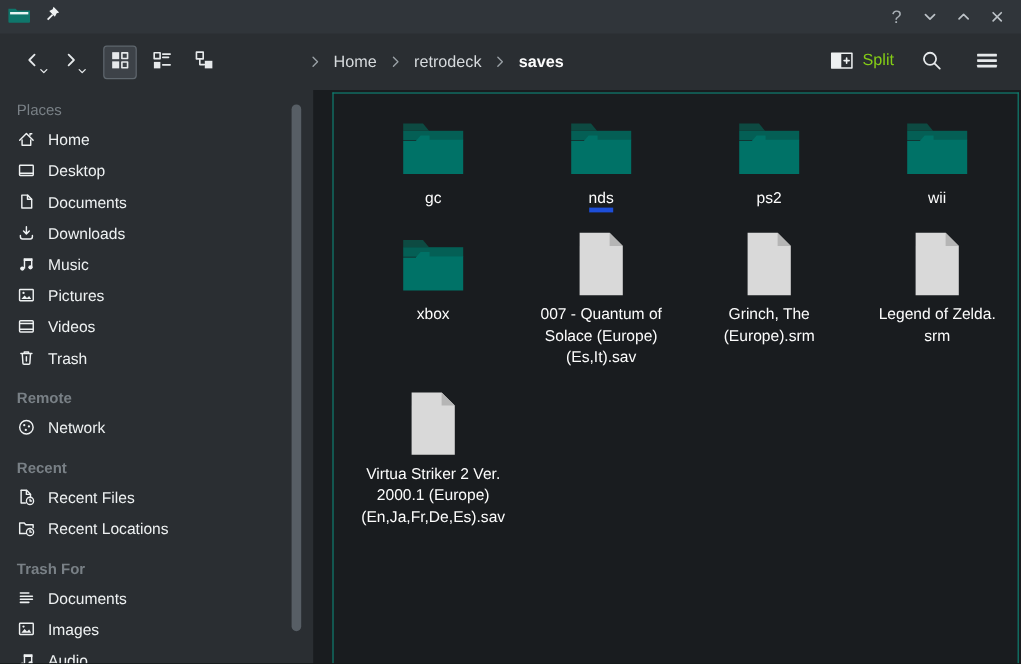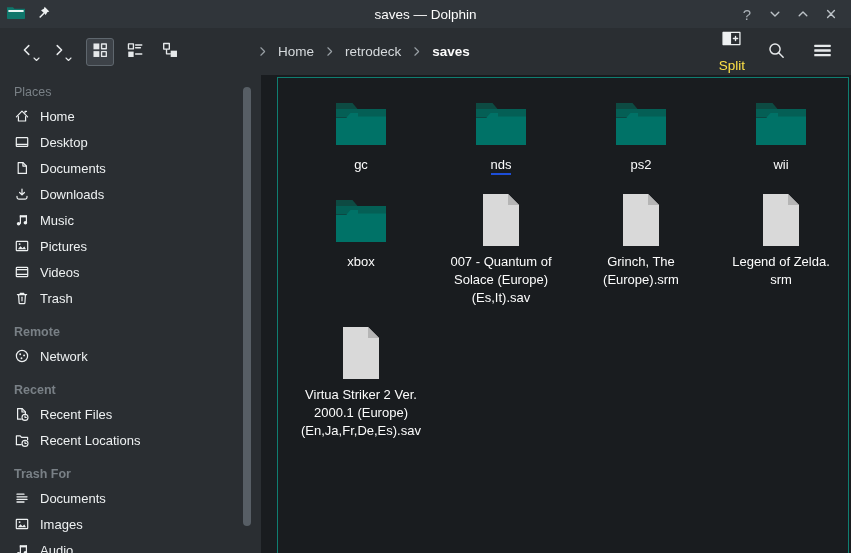--- a/index.html
+++ b/index.html
@@ -35,38 +35,38 @@
   .tool-btn.checked{background:#3d4248;border-color:#5f676e;}
   .navgroup{display:flex;align-items:center;gap:2px;}
   .caret{position:absolute;right:1px;bottom:1px;}
   .viewgroup{display:flex;align-items:center;gap:7px;margin-left:12px;}
   .viewgroup .tool-btn{height:28px;min-width:28px;}
   .crumbs{display:flex;align-items:center;gap:9px;margin-left:72px;flex:1 1 auto;font-size:13.5px;color:var(--c-text-dim);}
   .crumb{color:var(--c-text-dim);}
   .crumb-current{color:var(--c-text-bright);font-weight:bold;}
   .crumb-sep{display:flex;align-items:center;color:#9aa1a6;}
   .right-tools{display:flex;align-items:center;gap:16px;margin-left:12px;}
-  .split-btn{display:flex;align-items:center;gap:8px;background:transparent;border:none;color:#fde047;font-size:13.5px;font-family:inherit;flex-direction:column;}
+  .split-btn{display:flex;gap:8px;background:transparent;border:none;color:#84cc16;font-size:13.5px;font-family:inherit;}
 
   
   .body{flex:1 1 auto;display:flex;background:var(--c-view);min-height:0;position:relative;}
   .sidebar{width:261px;flex:0 0 261px;background:var(--c-chrome);padding-top:6px;position:relative;overflow:hidden;}
   .sec-title{height:22px;line-height:22px;padding-left:14px;color:var(--c-muted);font-size:12.5px;}
   .sidebar section + section .sec-title{margin-top:10px;font-weight:bold;}
   .side-item{height:26px;display:flex;align-items:center;gap:10px;padding-left:14px;color:var(--c-text);font-size:13px;cursor:default;}
   .side-item svg{flex:0 0 auto;}
   .side-scroll{position:absolute;top:12px;right:10px;width:8px;height:439px;border-radius:4px;background:var(--c-scroll);}
 
   
   .view{flex:1 1 auto;margin:2px 2px 0 16px;border:1px solid var(--c-border);border-bottom:none;background:var(--c-view);overflow:hidden;}
   .grid{display:grid;grid-template-columns:repeat(4,140px);row-gap:18px;padding:17px 0 0 13px;}
   .grid-item{display:flex;flex-direction:column;align-items:center;width:140px;}
   .gi-iconbox{width:56px;height:56px;display:flex;align-items:center;justify-content:center;}
   .gi-label{margin-top:5px;max-width:128px;text-align:center;font-size:13px;line-height:18px;color:var(--c-text-bright);white-space:pre-line;}
-  .grid-item.current .gi-label span{border-bottom:2px solid #1d4ed8;padding-bottom:1px;}
+  .grid-item.current .gi-label span{border-bottom:4px solid #1d4ed8;padding-bottom:1px;}
 
   svg{stroke-linecap:round;stroke-linejoin:round;}
   .hidden-defs{position:absolute;width:0;height:0;overflow:hidden;}
 </style>
 </head>
 <body>
 
 <svg class="hidden-defs" aria-hidden="true">
   <defs>
     <symbol id="i-home" viewBox="0 0 16 16">
@@ -238,21 +238,20 @@
 
   <div class="titlebar">
     <div class="tb-left">
       <span><svg width="20" height="16">
             <use href="#i-app-folder"></use>
           </svg></span>
       <span style="color:#eef1f2"><svg width="15" height="15">
             <use href="#i-pin"></use>
           </svg></span>
     </div>
-    <div class="tb-title">saves — Dolphin</div>
     <div class="tb-right">
       <button class="winbtn">
           <span class="help-glyph">?</span>
         </button>
       <button class="winbtn">
           <span>
             <svg width="16" height="16">
               <use href="#i-win-down"></use>
             </svg>
           </span>

